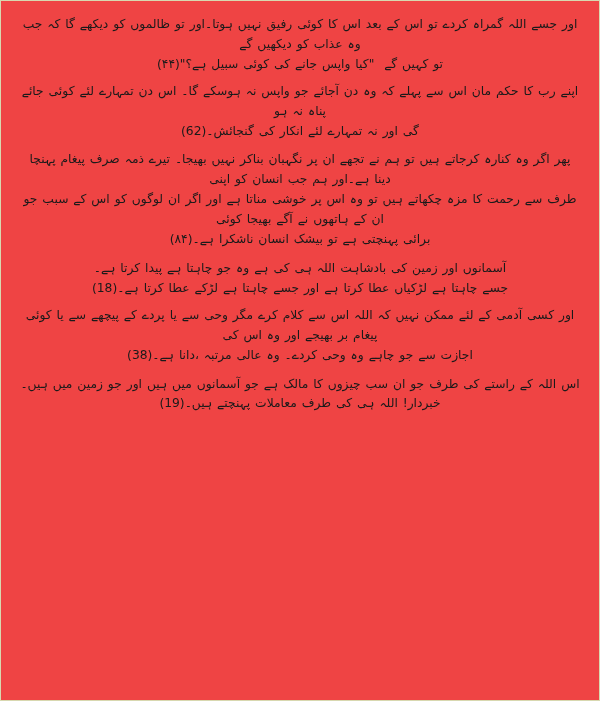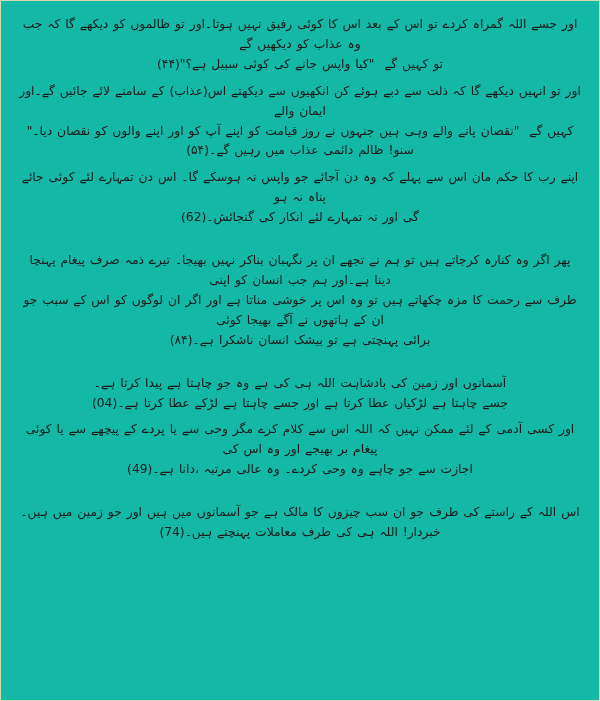--- a/index.html
+++ b/index.html
@@ -10,55 +10,52 @@
     width: 600px;
     height: 701px;
     background: #FFFFE0;
     font-family: "DejaVu Sans", sans-serif;
     overflow: hidden;
   }
   #page {
     width: 600px;
     height: 701px;
     box-sizing: border-box;
-    background: #14b8a6;
+    background: #ef4444;
     border: 1px solid #d8d8b0;
     padding: 14px 18px 10px 18px;
     position: relative;
   }
   .verse {
     direction: rtl;
     unicode-bidi: bidi-override;
     text-align: center;
     color: #1a1a1a;
     font-family: "DejaVu Sans", sans-serif;
     font-size: 12.3px;
     line-height: 1.62;
     margin: 0 0 7px 0;
     padding: 0;
     white-space: pre-wrap;
     word-spacing: 1px;
   }
   .verse.gap-top {
-    margin-top: 23px;
+    margin-top: 9px;
   }
 </style>
 </head>
 <body>
 
 <div id="page">
   <p class="verse">اور جسے اللہ گمراہ کردے تو اس کے بعد اس کا کوئی رفیق نہیں ہوتا۔اور تو ظالموں کو دیکھے گا کہ جب وہ عذاب کو دیکھیں گے
 تو کہیں گے  "کیا واپس جانے کی کوئی سبیل ہے؟"(۴۴)</p>
-  <p class="verse">اور تو انہیں دیکھے گا کہ ذلت سے دبے ہوئے کن انکھیوں سے دیکھتے اس(عذاب) کے سامنے لائے جائیں گے۔اور ایمان والے
-کہیں گے  "نقصان پانے والے وہی ہیں جنہوں نے روز قیامت کو اپنے آپ کو اور اپنے والوں کو نقصان دیا۔"
-سنو! ظالم دائمی عذاب میں رہیں گے۔(۴۵)</p>
   <p class="verse">اپنے رب کا حکم مان اس سے پہلے کہ وہ دن آجائے جو واپس نہ ہوسکے گا۔ اس دن تمہارے لئے کوئی جائے پناہ نہ ہو
 گی اور نہ تمہارے لئے انکار کی گنجائش۔(26)</p>
   <p class="verse gap-top">پھر اگر وہ کنارہ کرجاتے ہیں تو ہم نے تجھے ان پر نگہبان بناکر نہیں بھیجا۔ تیرے ذمہ صرف پیغام پہنچا دینا ہے۔اور ہم جب انسان کو اپنی
 طرف سے رحمت کا مزہ چکھاتے ہیں تو وہ اس پر خوشی مناتا ہے اور اگر ان لوگوں کو اس کے سبب جو ان کے ہاتھوں نے آگے بھیجا کوئی
 برائی پہنچتی ہے تو بیشک انسان ناشکرا ہے۔(۴۸)</p>
   <p class="verse gap-top">آسمانوں اور زمین کی بادشاہت اللہ ہی کی ہے وہ جو چاہتا ہے پیدا کرتا ہے۔
-جسے چاہتا ہے لڑکیاں عطا کرتا ہے اور جسے چاہتا ہے لڑکے عطا کرتا ہے۔(40)</p>
+جسے چاہتا ہے لڑکیاں عطا کرتا ہے اور جسے چاہتا ہے لڑکے عطا کرتا ہے۔(81)</p>
   <p class="verse">اور کسی آدمی کے لئے ممکن نہیں کہ اللہ اس سے کلام کرے مگر وحی سے یا پردے کے پیچھے سے یا کوئی پیغام بر بھیجے اور وہ اس کی
-اجازت سے جو چاہے وہ وحی کردے۔ وہ عالی مرتبہ ،دانا ہے۔(94)</p>
+اجازت سے جو چاہے وہ وحی کردے۔ وہ عالی مرتبہ ،دانا ہے۔(83)</p>
   <p class="verse gap-top">اس اللہ کے راستے کی طرف جو ان سب چیزوں کا مالک ہے جو آسمانوں میں ہیں اور جو زمین میں ہیں۔
-خبردار! اللہ ہی کی طرف معاملات پہنچتے ہیں۔(47)</p>
+خبردار! اللہ ہی کی طرف معاملات پہنچتے ہیں۔(91)</p>
 </div>
 
 </body></html>

